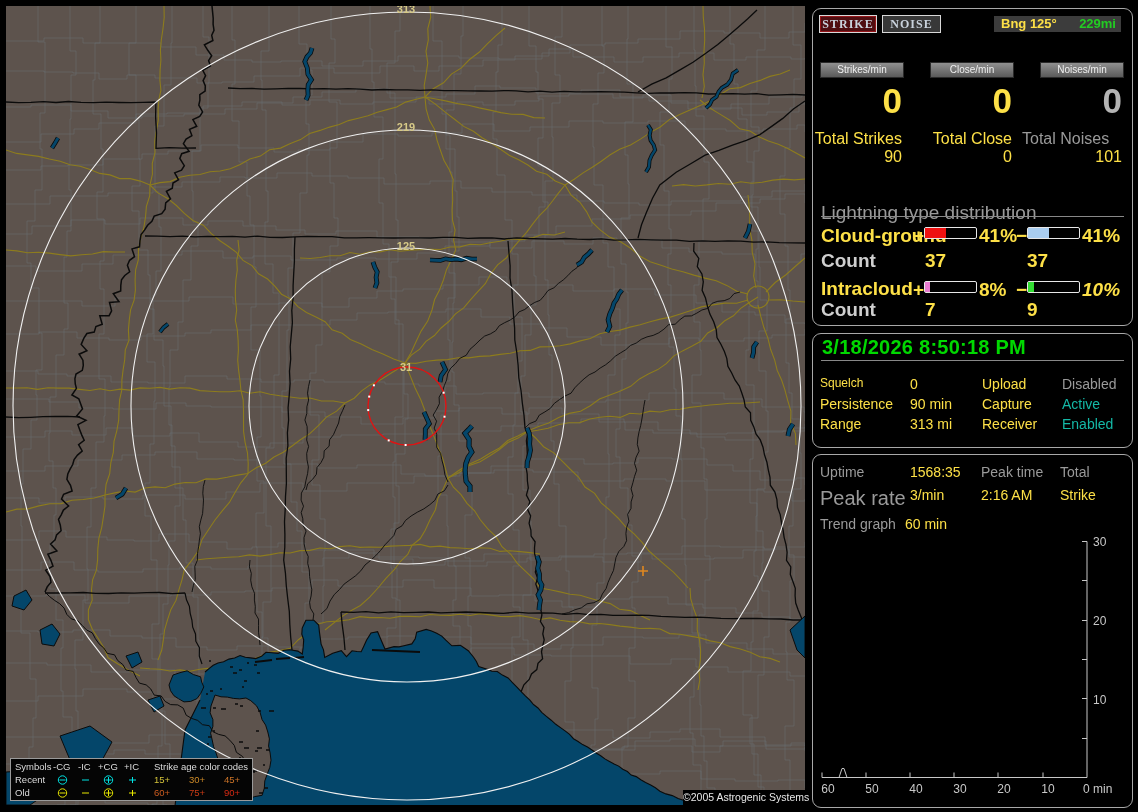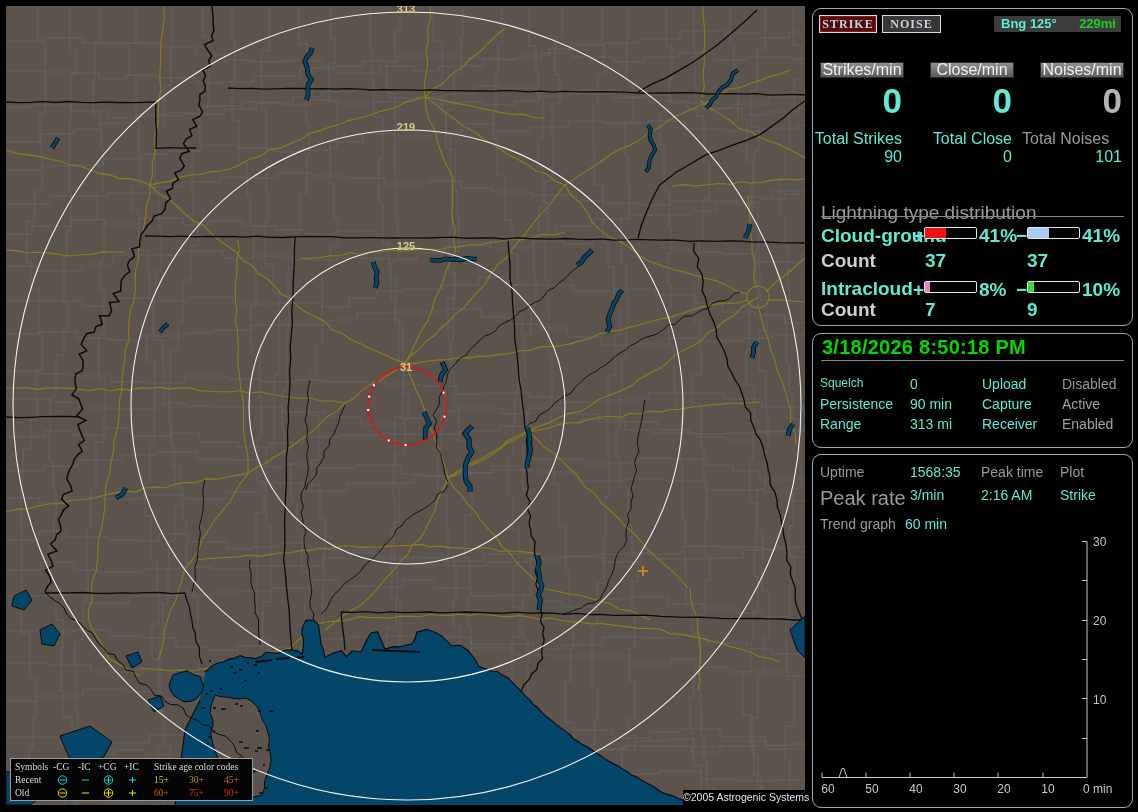--- a/index.html
+++ b/index.html
@@ -1,19 +1,19 @@
 <!DOCTYPE html>
 <html><head><meta charset="utf-8"><style>
 html,body{margin:0;padding:0;background:#000;width:1138px;height:812px;overflow:hidden;
 font-family:"Liberation Sans",sans-serif;}
 .abs{position:absolute;}
 .panel{position:absolute;left:812px;width:319px;background:#000;border:1px solid #a8a8a8;border-radius:9px;}
 .gbtn{position:absolute;height:14px;background:linear-gradient(#909090,#5a5a5a);border:1px solid #2a2a2a;
-border-radius:0;color:#f0f0f0;font-size:16px;text-align:center;line-height:14px;}
-.w{color:#5eead4} .gy{color:#9a9a9a} .gn{color:#a3a3a3}
+border-radius:0;color:#f0f0f0;font-size:10px;text-align:center;line-height:14px;}
+.w{color:#fde047} .gy{color:#9a9a9a} .gn{color:#14b8a6}
 .bar{position:absolute;width:51px;height:10px;border:1px solid #e8e8e8;border-radius:2px;background:#000}
 .bar i{position:absolute;left:0;top:0;bottom:0;display:block}
 .t13{font-size:19px}
 </style></head>
 <body>
 <svg width="799" height="799" viewBox="6 6 799 799" style="position:absolute;left:6px;top:6px">
     <rect x="6" y="6" width="799" height="799" fill="#5d534d"></rect>
     <path d="M38,6L38,42L45,42L45,77L45,77L45,113L40,113L40,149L42,149L42,190L35,190L35,221L27,221L27,263L31,263L31,288L39,288L39,333L42,333L42,370L36,370L36,395L37,395L37,420L31,420L31,449L23,449L23,484L21,484L21,526L22,526L22,564L22,564L22,603L21,603L21,633L30,633L30,679L36,679L36,718L33,718L33,747L29,747L29,773L34,773L34,805L40,805 M70,6L70,51L76,51L76,75L71,75L71,119L70,119L70,165L69,165L69,190L71,190L71,231L67,231L67,257L64,257L64,303L68,303L68,329L64,329L64,355L56,355L56,397L50,397L50,433L49,433L49,461L53,461L53,488L56,488L56,515L54,515L54,544L50,544L50,589L56,589L56,620L63,620L63,648L61,648L61,691L63,691L63,717L72,717L72,746L68,746L68,787L65,787L65,805L57,805 M100,6L100,43L95,43L95,80L93,80L93,114L101,114L101,149L103,149L103,192L97,192L97,219L104,219L104,261L100,261L100,289L104,289L104,334L99,334L99,379L105,379L105,416L104,416L104,442L96,442L96,488L91,488L91,527L87,527L87,569L88,569L88,600L83,600L83,640L75,640L75,669L76,669L76,711L78,711L78,741L85,741L85,770L77,770L77,800L76,800L76,805L70,805 M136,6L136,43L129,43L129,75L136,75L136,120L139,120L139,159L140,159L140,186L132,186L132,211L139,211L139,250L148,250L148,275L150,275L150,309L154,309L154,340L163,340L163,366L164,366L164,406L171,406L171,446L175,446L175,488L183,488L183,520L186,520L186,563L193,563L193,597L198,597L198,640L199,640L199,677L197,677L197,714L199,714L199,740L201,740L201,786L208,786L208,805L206,805 M172,6L172,43L171,43L171,85L164,85L164,126L155,126L155,163L155,163L155,192L159,192L159,227L161,227L161,271L156,271L156,295L153,295L153,334L147,334L147,362L155,362L155,401L154,401L154,444L150,444L150,483L145,483L145,516L151,516L151,560L157,560L157,593L159,593L159,624L152,624L152,659L158,659L158,702L162,702L162,746L158,746L158,774L157,774L157,804L152,804L152,805L154,805 M203,6L203,37L209,37L209,83L208,83L208,108L200,108L200,151L192,151L192,191L193,191L193,222L198,222L198,246L191,246L191,280L183,280L183,322L178,322L178,350L170,350L170,387L169,387L169,425L172,425L172,467L180,467L180,506L175,506L175,541L169,541L169,565L168,565L168,604L163,604L163,634L160,634L160,674L160,674L160,711L165,711L165,744L170,744L170,788L163,788L163,805L167,805 M232,6L232,40L235,40L235,84L232,84L232,121L239,121L239,162L247,162L247,196L250,196L250,225L254,225L254,267L256,267L256,307L251,307L251,350L260,350L260,396L261,396L261,437L257,437L257,481L264,481L264,513L256,513L256,547L257,547L257,588L257,588L257,612L262,612L262,638L268,638L268,665L265,665L265,707L258,707L258,734L259,734L259,774L265,774L265,805L273,805 M269,6L269,51L261,51L261,80L262,80L262,110L266,110L266,148L266,148L266,191L268,191L268,222L265,222L265,264L273,264L273,293L279,293L279,338L279,338L279,375L274,375L274,410L274,410L274,448L266,448L266,493L266,493L266,526L271,526L271,562L271,562L271,602L263,602L263,637L262,637L262,682L269,682L269,712L269,712L269,739L268,739L268,781L275,781L275,805L272,805 M299,6L299,44L307,44L307,70L312,70L312,95L306,95L306,124L309,124L309,155L307,155L307,193L300,193L300,233L293,233L293,268L288,268L288,296L289,296L289,330L287,330L287,363L287,363L287,391L282,391L282,428L284,428L284,464L291,464L291,502L297,502L297,531L302,531L302,572L309,572L309,603L305,603L305,648L300,648L300,694L307,694L307,721L303,721L303,761L298,761L298,787L304,787L304,805L310,805 M331,6L331,39L335,39L335,63L329,63L329,102L337,102L337,148L330,148L330,183L334,183L334,218L338,218L338,246L330,246L330,272L322,272L322,308L322,308L322,345L316,345L316,373L310,373L310,415L319,415L319,460L312,460L312,485L320,485L320,519L325,519L325,551L324,551L324,586L323,586L323,623L314,623L314,663L320,663L320,691L319,691L319,731L318,731L318,759L312,759L312,794L303,794L303,805L308,805 M370,6L370,49L372,49L372,82L374,82L374,117L383,117L383,159L379,159L379,203L383,203L383,244L389,244L389,277L396,277L396,320L399,320L399,361L404,361L404,394L408,394L408,419L405,419L405,454L396,454L396,486L399,486L399,523L394,523L394,568L397,568L397,600L400,600L400,636L400,636L400,669L409,669L409,707L413,707L413,748L422,748L422,772L424,772L424,805L419,805 M400,6L400,31L395,31L395,63L387,63L387,93L395,93L395,129L395,129L395,174L396,174L396,220L398,220L398,262L391,262L391,299L395,299L395,324L403,324L403,352L403,352L403,379L403,379L403,417L395,417L395,462L393,462L393,497L395,497L395,529L391,529L391,568L392,568L392,598L396,598L396,628L387,628L387,658L379,658L379,685L384,685L384,718L391,718L391,758L383,758L383,804L391,804L391,805L398,805 M433,6L433,41L442,41L442,70L442,70L442,114L446,114L446,149L455,149L455,191L457,191L457,217L459,217L459,251L454,251L454,276L454,276L454,303L453,303L453,342L452,342L452,372L454,372L454,405L459,405L459,441L468,441L468,486L472,486L472,515L465,515L465,558L470,558L470,596L468,596L468,626L471,626L471,663L473,663L473,700L477,700L477,729L473,729L473,774L480,774L480,805L472,805 M463,6L463,36L461,36L461,74L454,74L454,110L446,110L446,135L450,135L450,172L452,172L452,204L452,204L452,232L449,232L449,273L455,273L455,298L448,298L448,340L450,340L450,381L445,381L445,415L441,415L441,456L438,456L438,495L447,495L447,526L448,526L448,566L456,566L456,600L453,600L453,626L460,626L460,652L452,652L452,688L452,688L452,727L449,727L449,768L441,768L441,797L444,797L444,805L440,805 M502,6L502,45L498,45L498,72L496,72L496,112L493,112L493,139L497,139L497,175L505,175L505,220L512,220L512,254L518,254L518,285L514,285L514,317L522,317L522,361L518,361L518,393L515,393L515,425L513,425L513,457L508,457L508,494L513,494L513,530L519,530L519,566L513,566L513,607L520,607L520,637L512,637L512,672L512,672L512,709L521,709L521,747L526,747L526,773L527,773L527,805L520,805 M529,6L529,46L536,46L536,72L538,72L538,99L543,99L543,138L538,138L538,166L543,166L543,202L548,202L548,235L545,235L545,280L548,280L548,315L549,315L549,355L552,355L552,399L551,399L551,441L554,441L554,484L559,484L559,526L566,526L566,571L569,571L569,607L573,607L573,648L571,648L571,681L565,681L565,722L574,722L574,754L568,754L568,783L566,783L566,805L575,805 M562,6L562,37L555,37L555,75L560,75L560,103L552,103L552,137L553,137L553,181L545,181L545,207L539,207L539,236L534,236L534,276L536,276L536,305L531,305L531,335L525,335L525,376L521,376L521,412L527,412L527,446L523,446L523,490L530,490L530,521L531,521L531,567L531,567L531,595L523,595L523,640L528,640L528,673L528,673L528,708L524,708L524,754L527,754L527,783L518,783L518,805L516,805 M602,6L602,46L604,46L604,73L598,73L598,104L593,104L593,147L594,147L594,185L603,185L603,215L603,215L603,243L608,243L608,267L614,267L614,309L620,309L620,335L615,335L615,375L608,375L608,409L608,409L608,454L609,454L609,497L606,497L606,539L604,539L604,583L597,583L597,625L592,625L592,661L592,661L592,688L598,688L598,719L595,719L595,745L591,745L591,779L595,779L595,805L598,805 M628,6L628,39L627,39L627,84L633,84L633,122L625,122L625,155L628,155L628,184L629,184L629,218L621,218L621,264L626,264L626,292L628,292L628,323L626,323L626,359L622,359L622,390L620,390L620,429L616,429L616,457L620,457L620,488L628,488L628,525L632,525L632,556L638,556L638,582L632,582L632,608L635,608L635,648L629,648L629,681L635,681L635,718L628,718L628,747L622,747L622,773L620,773L620,799L627,799L627,805L628,805 M666,6L666,47L672,47L672,79L669,79L669,112L660,112L660,145L664,145L664,191L669,191L669,229L671,229L671,254L668,254L668,285L671,285L671,312L669,312L669,347L674,347L674,389L676,389L676,416L681,416L681,460L682,460L682,492L682,492L682,519L685,519L685,565L686,565L686,605L692,605L692,633L700,633L700,671L694,671L694,697L690,697L690,733L693,733L693,765L701,765L701,797L700,797L700,805L709,805 M694,6L694,50L695,50L695,86L696,86L696,116L704,116L704,162L709,162L709,199L703,199L703,241L699,241L699,285L694,285L694,322L700,322L700,350L701,350L701,375L692,375L692,403L701,403L701,448L704,448L704,479L707,479L707,519L705,519L705,556L710,556L710,580L705,580L705,615L699,615L699,647L700,647L700,675L700,675L700,705L701,705L701,736L704,736L704,761L707,761L707,788L715,788L715,805L715,805 M730,6L730,44L734,44L734,84L738,84L738,119L747,119L747,162L753,162L753,195L752,195L752,231L759,231L759,267L760,267L760,300L767,300L767,331L759,331L759,371L766,371L766,411L768,411L768,452L765,452L765,489L757,489L757,516L756,516L756,551L754,551L754,576L758,576L758,611L753,611L753,642L751,642L751,671L743,671L743,715L752,715L752,754L758,754L758,787L764,787L764,805L768,805 M765,6L765,50L757,50L757,91L751,91L751,127L759,127L759,151L754,151L754,182L751,182L751,207L758,207L758,249L756,249L756,281L758,281L758,306L749,306L749,350L746,350L746,385L754,385L754,430L753,430L753,459L750,459L750,503L757,503L757,531L763,531L763,563L762,563L762,591L769,591L769,637L764,637L764,675L758,675L758,718L750,718L750,744L754,744L754,775L761,775L761,805L765,805 M793,6L793,45L801,45L801,79L794,79L794,108L790,108L790,148L785,148L785,176L780,176L780,214L785,214L785,246L788,246L788,290L790,290L790,319L786,319L786,363L789,363L789,393L792,393L792,419L800,419L800,453L801,453L801,489L793,489L793,526L789,526L789,555L794,555L794,581L790,581L790,622L786,622L786,652L787,652L787,680L794,680L794,726L785,726L785,760L790,760L790,793L798,793L798,805L792,805 M6,41L44,41L44,38L83,38L83,43L118,43L118,43L161,43L161,47L196,47L196,55L224,55L224,60L252,60L252,62L281,62L281,61L322,61L322,66L363,66L363,61L398,61L398,56L435,56L435,56L459,56L459,58L499,58L499,59L542,59L542,53L570,53L570,45L605,45L605,43L638,43L638,39L680,39L680,31L724,31L724,33L760,33L760,38L789,38L789,32L805,32L805,23 M6,71L44,71L44,72L73,72L73,73L99,73L99,79L127,79L127,75L155,75L155,78L197,78L197,83L222,83L222,82L254,82L254,76L300,76L300,68L334,68L334,73L380,73L380,66L414,66L414,71L439,71L439,66L483,66L483,60L515,60L515,56L549,56L549,49L573,49L573,57L614,57L614,62L643,62L643,57L679,57L679,53L714,53L714,60L746,60L746,57L791,57L791,59L805,59L805,58 M6,107L31,107L31,105L71,105L71,111L108,111L108,118L142,118L142,116L184,116L184,114L225,114L225,109L257,109L257,103L293,103L293,97L322,97L322,92L356,92L356,89L390,89L390,98L429,98L429,104L457,104L457,102L483,102L483,105L515,105L515,101L539,101L539,96L569,96L569,94L613,94L613,98L643,98L643,95L671,95L671,103L703,103L703,108L742,108L742,115L767,115L767,112L799,112L799,104L805,104L805,101 M6,142L41,142L41,134L74,134L74,129L99,129L99,123L136,123L136,114L167,114L167,113L203,113L203,106L242,106L242,102L282,102L282,105L310,105L310,100L340,100L340,104L373,104L373,102L416,102L416,97L446,97L446,94L475,94L475,86L500,86L500,88L536,88L536,93L581,93L581,90L620,90L620,97L649,97L649,101L688,101L688,109L731,109L731,104L769,104L769,97L802,97L802,95L805,95L805,93 M6,170L41,170L41,166L68,166L68,165L103,165L103,159L142,159L142,154L168,154L168,151L201,151L201,145L238,145L238,148L274,148L274,152L298,152L298,150L330,150L330,142L363,142L363,134L398,134L398,136L432,136L432,133L462,133L462,124L494,124L494,131L530,131L530,127L569,127L569,121L603,121L603,123L648,123L648,121L685,121L685,129L726,129L726,131L763,131L763,129L797,129L797,125L805,125L805,132 M6,204L50,204L50,196L77,196L77,196L108,196L108,193L153,193L153,187L182,187L182,182L220,182L220,177L245,177L245,178L277,178L277,173L312,173L312,176L348,176L348,178L384,178L384,184L430,184L430,181L461,181L461,188L492,188L492,192L532,192L532,195L577,195L577,201L604,201L604,203L639,203L639,205L671,205L671,201L712,201L712,201L741,201L741,197L772,197L772,191L805,191L805,184 M6,234L32,234L32,226L71,226L71,220L105,220L105,224L140,224L140,218L183,218L183,225L208,225L208,221L243,221L243,226L276,226L276,230L305,230L305,234L336,234L336,231L377,231L377,237L419,237L419,238L452,238L452,242L490,242L490,248L532,248L532,241L564,241L564,244L593,244L593,238L617,238L617,240L662,240L662,248L689,248L689,252L722,252L722,254L755,254L755,262L801,262L801,254L805,254L805,247 M6,266L36,266L36,271L82,271L82,264L113,264L113,255L149,255L149,255L182,255L182,251L223,251L223,258L253,258L253,256L291,256L291,260L337,260L337,258L376,258L376,259L417,259L417,253L445,253L445,246L490,246L490,241L525,241L525,235L556,235L556,226L592,226L592,219L630,219L630,215L659,215L659,215L691,215L691,211L716,211L716,203L760,203L760,199L785,199L785,194L805,194L805,203 M6,301L49,301L49,301L82,301L82,306L115,306L115,298L151,298L151,301L189,301L189,297L233,297L233,304L279,304L279,303L322,303L322,307L349,307L349,298L377,298L377,291L403,291L403,289L443,289L443,285L479,285L479,277L507,277L507,285L532,285L532,285L573,285L573,291L614,291L614,289L655,289L655,295L696,295L696,303L722,303L722,312L755,312L755,315L785,315L785,323L805,323L805,324 M6,334L39,334L39,332L77,332L77,338L109,338L109,340L141,340L141,336L185,336L185,333L211,333L211,330L251,330L251,325L291,325L291,325L330,325L330,320L357,320L357,313L388,313L388,312L413,312L413,312L446,312L446,309L481,309L481,317L510,317L510,324L541,324L541,328L567,328L567,337L601,337L601,345L630,345L630,344L669,344L669,338L699,338L699,341L744,341L744,338L772,338L772,335L805,335L805,329 M6,371L38,371L38,374L67,374L67,376L111,376L111,382L148,382L148,383L185,383L185,376L227,376L227,379L261,379L261,382L294,382L294,380L324,380L324,382L360,382L360,382L385,382L385,384L419,384L419,386L456,386L456,394L483,394L483,393L529,393L529,397L560,397L560,402L606,402L606,400L649,400L649,393L694,393L694,393L724,393L724,399L762,399L762,407L804,407L804,412L805,412L805,421 M6,399L49,399L49,402L79,402L79,408L113,408L113,409L156,409L156,403L186,403L186,406L211,406L211,407L253,407L253,407L282,407L282,412L325,412L325,417L361,417L361,424L403,424L403,418L435,418L435,411L459,411L459,408L502,408L502,414L529,414L529,408L562,408L562,414L599,414L599,422L625,422L625,430L653,430L653,433L697,433L697,437L725,437L725,440L758,440L758,431L790,431L790,428L805,428L805,424 M6,437L45,437L45,431L72,431L72,435L106,435L106,428L133,428L133,436L170,436L170,433L199,433L199,442L238,442L238,447L270,447L270,443L303,443L303,437L341,437L341,435L383,435L383,434L417,434L417,434L461,434L461,431L501,431L501,426L538,426L538,423L581,423L581,419L624,419L624,422L658,422L658,430L690,430L690,434L727,434L727,433L753,433L753,432L783,432L783,431L805,431L805,427 M6,471L45,471L45,466L78,466L78,460L122,460L122,455L155,455L155,452L197,452L197,459L234,459L234,460L260,460L260,467L286,467L286,464L318,464L318,468L357,468L357,465L401,465L401,474L425,474L425,476L460,476L460,473L494,473L494,470L533,470L533,472L578,472L578,481L624,481L624,479L666,479L666,481L705,481L705,490L731,490L731,490L764,490L764,492L792,492L792,501L805,501L805,499 M6,498L39,498L39,503L65,503L65,497L103,497L103,499L143,499L143,495L185,495L185,499L226,499L226,492L260,492L260,483L303,483L303,491L347,491L347,483L379,483L379,483L414,483L414,476L456,476L456,473L491,473L491,466L527,466L527,459L553,459L553,459L584,459L584,464L613,464L613,463L638,463L638,458L672,458L672,459L707,459L707,465L733,465L733,471L760,471L760,480L796,480L796,478L805,478L805,485 M6,540L39,540L39,531L66,531L66,537L107,537L107,540L134,540L134,541L159,541L159,534L189,534L189,542L227,542L227,549L252,549L252,547L278,547L278,543L305,543L305,550L336,550L336,550L374,550L374,557L419,557L419,558L454,558L454,566L487,566L487,562L527,562L527,558L559,558L559,556L594,556L594,554L627,554L627,553L652,553L652,559L678,559L678,559L714,559L714,558L743,558L743,550L775,550L775,547L805,547L805,542 M6,570L41,570L41,562L74,562L74,570L98,570L98,572L143,572L143,569L180,569L180,567L211,567L211,569L248,569L248,566L283,566L283,566L323,566L323,558L349,558L349,553L379,553L379,559L413,559L413,565L445,565L445,561L484,561L484,554L530,554L530,560L561,560L561,557L603,557L603,562L641,562L641,554L682,554L682,546L720,546L720,547L764,547L764,549L789,549L789,557L805,557L805,558 M6,596L46,596L46,595L85,595L85,603L129,603L129,596L171,596L171,595L211,595L211,592L245,592L245,591L272,591L272,588L312,588L312,580L338,580L338,586L377,586L377,587L403,587L403,580L434,580L434,588L471,588L471,596L499,596L499,595L535,595L535,601L562,601L562,607L596,607L596,599L630,599L630,597L668,597L668,604L703,604L703,608L736,608L736,613L762,613L762,617L790,617L790,619L805,619L805,616 M6,631L38,631L38,632L73,632L73,630L110,630L110,636L142,636L142,638L176,638L176,647L207,647L207,650L237,650L237,646L277,646L277,647L306,647L306,639L348,639L348,637L388,637L388,636L426,636L426,637L471,637L471,644L505,644L505,644L534,644L534,649L561,649L561,645L603,645L603,637L643,637L643,638L679,638L679,635L706,635L706,643L747,643L747,649L773,649L773,654L802,654L802,648L805,648L805,650 M6,663L47,663L47,665L91,665L91,672L130,672L130,670L175,670L175,674L205,674L205,680L245,680L245,676L275,676L275,667L310,667L310,663L341,663L341,658L368,658L368,658L398,658L398,654L428,654L428,655L471,655L471,648L514,648L514,655L551,655L551,656L592,656L592,656L630,656L630,664L671,664L671,659L696,659L696,667L728,667L728,672L757,672L757,672L790,672L790,676L805,676L805,676 M6,701L38,701L38,696L83,696L83,689L127,689L127,692L153,692L153,699L179,699L179,700L206,700L206,709L237,709L237,716L262,716L262,719L287,719L287,710L324,710L324,719L363,719L363,725L404,725L404,726L430,726L430,726L458,726L458,727L490,727L490,727L518,727L518,730L551,730L551,730L577,730L577,730L613,730L613,738L650,738L650,732L680,732L680,729L720,729L720,737L765,737L765,745L805,745L805,751 M6,737L30,737L30,737L67,737L67,741L105,741L105,743L149,743L149,735L185,735L185,743L210,743L210,736L253,736L253,745L277,745L277,736L319,736L319,740L355,740L355,741L396,741L396,747L420,747L420,739L461,739L461,747L503,747L503,746L535,746L535,743L559,743L559,748L589,748L589,749L624,749L624,746L663,746L663,746L692,746L692,752L720,752L720,746L750,746L750,746L791,746L791,743L805,743L805,746 M6,764L42,764L42,759L85,759L85,754L114,754L114,750L145,750L145,754L184,754L184,759L220,759L220,752L261,752L261,747L289,747L289,746L335,746L335,743L367,743L367,751L413,751L413,749L440,749L440,754L481,754L481,751L522,751L522,749L553,749L553,750L593,750L593,750L635,750L635,741L670,741L670,739L695,739L695,746L723,746L723,741L766,741L766,749L805,749L805,747 M6,803L33,803L33,805L78,805L78,799L105,799L105,803L148,803L148,805L193,805L193,804L225,804L225,797L255,797L255,805L281,805L281,799L313,799L313,791L343,791L343,786L370,786L370,786L406,786L406,787L447,787L447,788L492,788L492,780L520,780L520,773L551,773L551,777L596,777L596,777L623,777L623,774L660,774L660,771L701,771L701,779L735,779L735,781L778,781L778,780L805,780L805,788" fill="none" stroke="#6d747a" stroke-width="0.8" opacity="0.55"></path>
     <path d="M6.0,150.0 L16.6,153.4 L27.6,154.9 L38.6,156.4 L49.3,159.0 L60.2,161.3 L70.0,164.7 L80.2,166.2 L90.0,169.6 L99.7,173.4 L110.0,174.9 L119.7,178.6 L130.3,178.6 L140.3,181.1 L150.0,185.0" fill="none" stroke="#8d7c1d" stroke-width="1.1"></path>
     <path d="M150.0,185.0 L159.9,182.6 L170.2,181.6 L179.7,177.3 L189.7,175.3 L200.0,174.5 L209.9,171.8 L220.2,171.0 L230.3,168.8 L240.2,164.4 L249.8,159.0 L260.3,156.1 L269.5,149.8 L280.5,148.1 L290.4,143.5 L300.5,139.6 L309.7,133.5 L320.1,130.4 L329.6,127.1 L339.2,124.5 L348.5,120.6 L358.3,118.3 L368.0,115.8 L377.3,112.2 L387.0,109.6 L396.7,107.1 L405.6,102.1 L415.3,99.5 L425.0,97.0" fill="none" stroke="#8d7c1d" stroke-width="1.1"></path>
@@ -143,21 +143,21 @@
     <rect x="404.6" y="444.0" width="2" height="2" fill="#fff"></rect>
     <rect x="442.6" y="391.7" width="2" height="2" fill="#fff"></rect>
     <rect x="443.5" y="415.7" width="2" height="2" fill="#fff"></rect>
     <path d="M638,571 h10 M643,566 v10" stroke="#e08820" stroke-width="1.6" fill="none"></path>
     <text x="406" y="13" text-anchor="middle" font-size="11" font-weight="bold" fill="#d6c987" font-family="Liberation Sans, sans-serif">313</text>
     <text x="406" y="131" text-anchor="middle" font-size="11" font-weight="bold" fill="#d6c987" font-family="Liberation Sans, sans-serif">219</text>
     <text x="406" y="250" text-anchor="middle" font-size="11" font-weight="bold" fill="#d6c987" font-family="Liberation Sans, sans-serif">125</text>
     <text x="406" y="371" text-anchor="middle" font-size="11" font-weight="bold" fill="#d6c987" font-family="Liberation Sans, sans-serif">31</text>
   </svg>
 
-<div class="abs" style="left:10px;top:758px;width:241px;height:41px;background:#050505;border:1px solid #9a9a9a;font-size:9.5px;color:#dcdcdc;line-height:12px;white-space:nowrap;font-family:Liberation Serif, serif;">
+<div class="abs" style="left:10px;top:758px;width:241px;height:41px;background:#050505;border:1px solid #9a9a9a;font-size:9.5px;color:#dcdcdc;line-height:12px;white-space:nowrap;">
  <div class="abs" style="left:4px;top:2px;">Symbols</div>
  <div class="abs" style="left:4px;top:15px;">Recent</div>
  <div class="abs" style="left:4px;top:28px;">Old</div>
  <div class="abs" style="left:42px;top:2px;">-CG</div>
  <div class="abs" style="left:67px;top:2px;">-IC</div>
  <div class="abs" style="left:87px;top:2px;">+CG</div>
  <div class="abs" style="left:113px;top:2px;">+IC</div>
  <div class="abs" style="left:143px;top:2px;">Strike age color codes</div>
  <svg class="abs" style="left:0;top:15px" width="140" height="28">
   <g stroke="#00e5e5" fill="none">
@@ -216,21 +216,21 @@
 <div class="abs w t13" style="left:821px;top:278px;font-weight:bold;">Intracloud</div>
 <div class="abs w t13" style="left:913px;top:279px;font-weight:bold;">+</div>
 <div class="bar" style="left:924px;top:281px;">
     <i style="width:9%;background:#e87cd0;"></i>
   </div>
 <div class="abs w t13" style="left:979px;top:279px;font-weight:bold;">8%</div>
 <div class="abs w t13" style="left:1016px;top:279px;font-weight:bold;">−</div>
 <div class="bar" style="left:1027px;top:281px;">
     <i style="width:11%;background:#33dd33;"></i>
   </div>
-<div class="abs w t13" style="left:1082px;top:279px;font-weight:bold;">10%</div>
+<div class="abs w t13" style="left:1082px;top:279px;font-weight:bold;font-style:italic;">10%</div>
 <div class="abs t13" style="left:821px;top:299px;font-weight:bold;color:#cfcfcf;">Count</div>
 <div class="abs w t13" style="left:925px;top:299px;font-weight:bold;">7</div>
 <div class="abs w t13" style="left:1027px;top:299px;font-weight:bold;">9</div>
 
 <div class="panel" style="top:333px;height:113px;"></div>
 <div class="abs" style="left:822px;top:336px;font-size:20px;font-weight:bold;color:#00d800;letter-spacing:0.25px;">3/18/2026 8:50:18 PM</div>
 <div class="abs" style="left:821px;top:360px;width:303px;height:1px;background:#888;"></div>
 <div class="abs w" style="left:820px;top:376px;font-size:12px;">Squelch</div>
 <div class="abs w" style="left:910px;top:376px;font-size:14px;">0</div>
 <div class="abs w" style="left:982px;top:376px;font-size:14px;">Upload</div>
@@ -241,21 +241,21 @@
 <div class="abs gn" style="left:1062px;top:396px;font-size:14px;">Active</div>
 <div class="abs w" style="left:820px;top:416px;font-size:14px;">Range</div>
 <div class="abs w" style="left:910px;top:416px;font-size:14px;">313 mi</div>
 <div class="abs w" style="left:982px;top:416px;font-size:14px;">Receiver</div>
 <div class="abs gn" style="left:1062px;top:416px;font-size:14px;">Enabled</div>
 
 <div class="panel" style="top:454px;height:352px;"></div>
 <div class="abs gy" style="left:820px;top:464px;font-size:14px;">Uptime</div>
 <div class="abs w" style="left:910px;top:464px;font-size:14px;">1568:35</div>
 <div class="abs gy" style="left:981px;top:464px;font-size:14px;">Peak time</div>
-<div class="abs gy" style="left:1060px;top:464px;font-size:14px;">Plot</div>
+<div class="abs gy" style="left:1060px;top:464px;font-size:14px;">Total</div>
 <div class="abs gy" style="left:820px;top:487px;font-size:20px;">Peak rate</div>
 <div class="abs w" style="left:910px;top:487px;font-size:14px;">3/min</div>
 <div class="abs w" style="left:981px;top:487px;font-size:14px;">2:16 AM</div>
 <div class="abs w" style="left:1060px;top:487px;font-size:14px;">Strike</div>
 <div class="abs gy" style="left:820px;top:516px;font-size:14px;">Trend graph</div>
 <div class="abs w" style="left:905px;top:516px;font-size:14px;">60 min</div>
 <svg class="abs" style="left:812px;top:454px;" width="320" height="352">
  <g stroke="#c8c8c8" fill="none" stroke-width="1">
   <path d="M275,87.5 V323.5 M10,323.5 H275"></path>
   <path d="M270,87.5h5 M270,126.5h5 M270,166.5h5 M270,205.5h5 M270,244.5h5 M270,284.5h5"></path>

